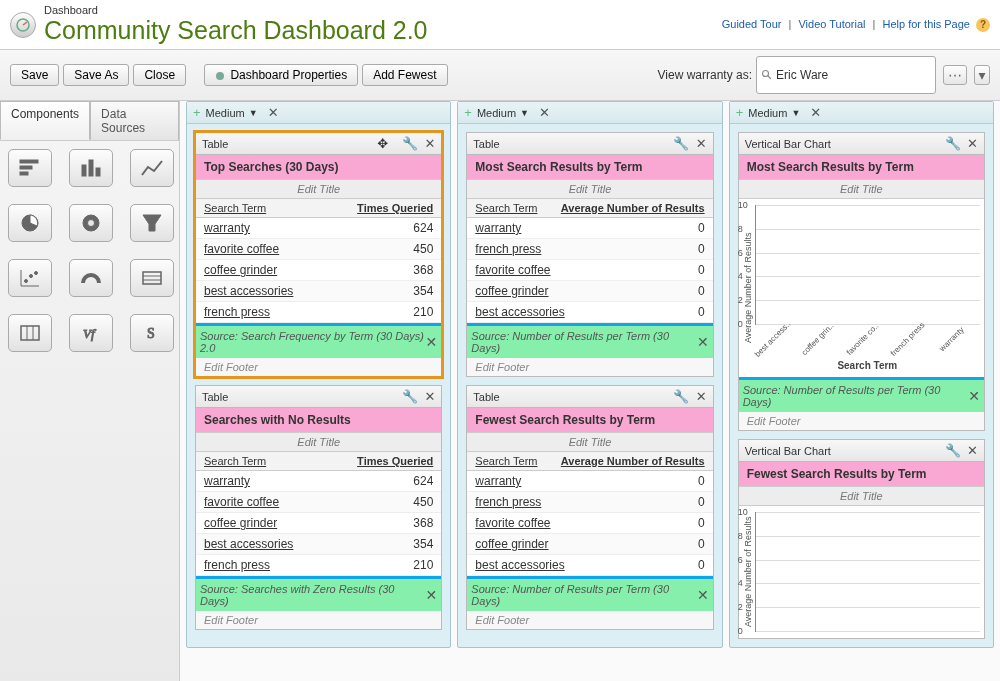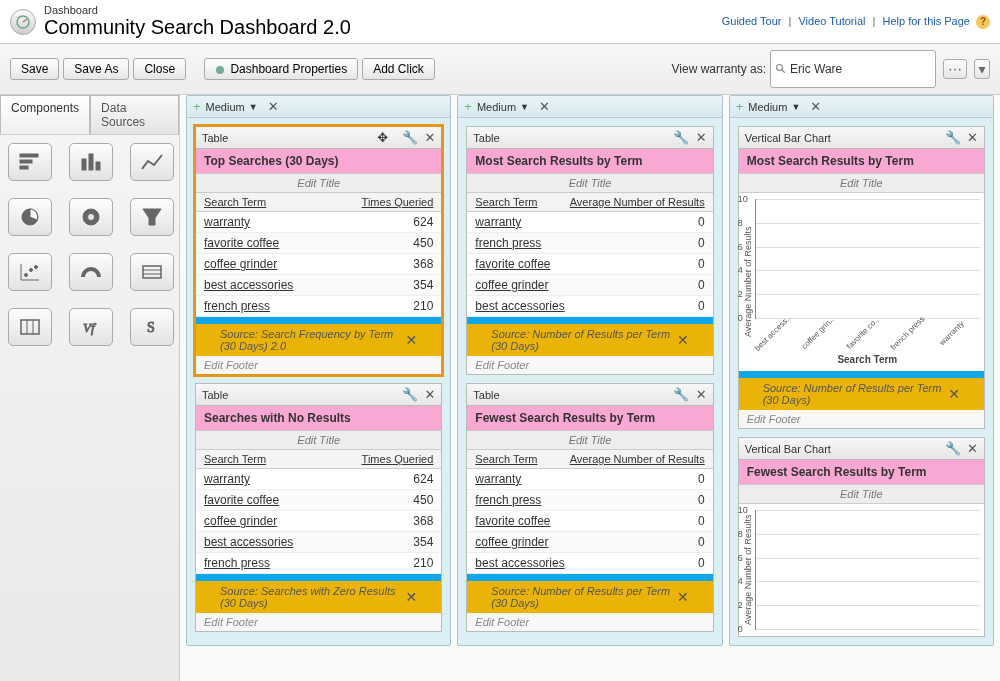--- a/index.html
+++ b/index.html
@@ -2,31 +2,31 @@
 <html><head>
 <meta charset="utf-8">
 <style>
 * { box-sizing: border-box; margin: 0; padding: 0; }
 body { font-family: Arial, Helvetica, sans-serif; font-size: 12px; background: #fff; color: #333; width: 1000px; }
 .topbar { display: flex; align-items: center; padding: 4px 10px; border-bottom: 1px solid #ccc; }
 .topbar-icon { width: 26px; height: 26px; border-radius: 50%; background: linear-gradient(#fefefe,#ccc); border: 1px solid #aaa; display:flex; align-items:center; justify-content:center; margin-right:8px; }
 .topbar-icon svg { width:16px; height:16px; }
 .topbar-text { flex:1; }
 .topbar-breadcrumb { font-size: 11px; color: #333; }
-.topbar-title { font-size: 20px; color: #000000; }
+.topbar-title { font-size: 25px; color: #4d7c0f; }
 .topbar-links { font-size: 11px; color: #1b5dab; }
 .topbar-links a { color: #1b5dab; text-decoration: none; cursor: pointer; }
 .topbar-links .sep { color: #666; margin: 0 4px; }
 .help-icon { display:inline-block; width:14px; height:14px; border-radius:50%; background:#f8c45e; color:#8a5a00; font-weight:bold; font-size:10px; text-align:center; line-height:14px; margin-left:3px; }
 
 .toolbar { display:flex; align-items:center; padding:6px 10px; background:linear-gradient(#f7f7f7,#ededed); border-bottom:1px solid #ccc; }
 .btn { background:linear-gradient(#fefefe,#e6e6e6); border:1px solid #aaa; border-radius:3px; padding:3px 10px; font-size:12px; cursor:pointer; margin-right:4px; }
 .toolbar .spacer { flex:1; }
 .view-as { display:flex; align-items:center; font-size:12px; gap:4px; }
-.view-as-input { display:flex; align-items:center; border:1px solid #aaa; background:#fff; border-radius:3px; padding:11px 4px; width:166px; }
+.view-as-input { display:flex; align-items:center; border:1px solid #aaa; background:#fff; border-radius:3px; padding:11px 4px; width:180px; }
 .view-as-input svg { width:12px; height:12px; margin-right:3px; fill:#888; }
 .view-as-input span { color:#333; }
 .dots-btn { width:24px; height:20px; border:1px solid #aaa; border-radius:3px; background:linear-gradient(#fefefe,#e6e6e6); margin-left:3px; display:flex; align-items:center; justify-content:center; cursor:pointer; font-size:14px; color:#666; }
 
 .main { display:flex; height: 590px; }
 .sidebar { width:180px; background: linear-gradient(#f5f5f5,#e9e9e9); border-right:1px solid #ccc; }
 .tabs { display:flex; }
 .tab { padding:5px 10px; font-size:12px; border:1px solid #bbb; border-bottom:none; background:linear-gradient(#fafafa,#e4e4e4); cursor:pointer; }
 .tab.active { background:linear-gradient(#fff,#f0f0f0); border-bottom:1px solid #f0f0f0; position:relative; z-index:1; }
 .tab:not(.active){ color:#555; }
@@ -47,26 +47,26 @@
 .widget { margin:8px; background:#fff; border:1px solid #bbb; font-size:12px; }
 .widget.highlight { outline:3px solid #e8951e; outline-offset:-1px; }
 .widget-type { display:flex; align-items:center; padding:3px 6px; background:linear-gradient(#f7f7f7,#e7e7e7); border-bottom:1px solid #bbb; }
 .widget-type .type-name { flex:1; font-size:11px; }
 .widget-type .move { cursor:move; font-size:13px; margin-right:8px; }
 .widget-type .wrench, .widget-type .close { cursor:pointer; margin-left:6px; color:#555; font-size:13px; }
 .widget-title-bar { padding:5px 8px; font-weight:bold; background:#f9a8d4; border-bottom:1px solid #ccc; }
 .edit-title { text-align:center; background:#ededed; border-bottom:1px solid #ccc; padding:3px; font-style:italic; color:#777; font-size:11px; }
 .table-header { display:flex; background:#f3f3f3; border-bottom:1px solid #ccc; padding:3px 8px; font-size:11px; }
 .table-header .col-a { flex:1; text-decoration:underline; }
-.table-header .col-b { text-decoration:underline; text-align:center; }
+.table-header .col-b { text-decoration:underline; text-align:center;font-weight:bold; }
 .table-row { display:flex; padding:3px 8px; border-bottom:1px solid #eee; }
 .table-row:nth-child(even){ background:#fafafa; }
 .table-row .val-a { flex:1; text-decoration:underline; color:#333; }
 .table-row .val-b { text-align:right; }
-.widget-source { display:flex; align-items:center; padding:4px 24px; background:#eab308; border-top:7px solid #0ea5e9; font-style:italic; font-size:11px; color:#555; }
+.widget-source { display:flex; align-items:center; padding:4px 4px; background:#86efac; border-top:3px solid #0ea5e9; font-style:italic; font-size:11px; color:#555; }
 .widget-source .src-text { flex:1; }
 .widget-source .close { cursor:pointer; font-size:14px; color:#555; font-style:normal; }
 .edit-footer { padding:3px 8px; font-style:italic; color:#888; font-size:11px; background:#f7f7f7; }
 
 .chart-area { padding:6px 4px; display:flex; }
 .chart-y-label { writing-mode:vertical-rl; transform:rotate(180deg); font-size:9px; text-align:center; color:#555; margin-right:2px; }
 .chart-plot { flex:1; }
 .chart-grid { position:relative; height:120px; border-left:1px solid #888; border-bottom:1px solid #888; }
 .chart-tick { position:absolute; left:-18px; font-size:9px; color:#555; transform:translateY(50%); }
 .chart-gridline { position:absolute; left:0; right:0; border-top:1px solid #ddd; }
@@ -102,21 +102,21 @@
   <button class="btn">Save</button>
   <button class="btn">Save As</button>
   <button class="btn">Close</button>
   <span style="width:14px"></span>
   <button class="btn">
     <svg style="width:10px;height:10px;vertical-align:middle;margin-right:2px" viewBox="0 0 10 10">
         <circle cx="5" cy="5" r="4" fill="#7a9"></circle>
       </svg>
     <span>Dashboard Properties</span>
   </button>
-  <button class="btn">Add Click</button>
+  <button class="btn">Add Fewest</button>
   <div class="spacer"></div>
   <div class="view-as">
     <span>View warranty as:</span>
     <div class="view-as-input">
       <svg viewBox="0 0 16 16">
           <circle cx="6" cy="6" r="4" fill="none" stroke="#888" stroke-width="1.5"></circle>
           <line x1="9" y1="9" x2="13" y2="13" stroke="#888" stroke-width="1.5"></line>
         </svg>
       <span>Eric Ware</span>
     </div>

